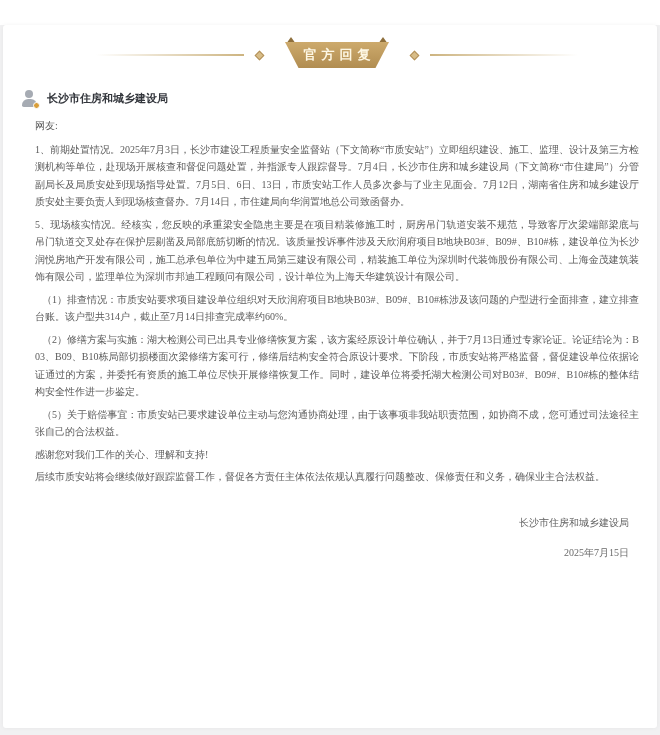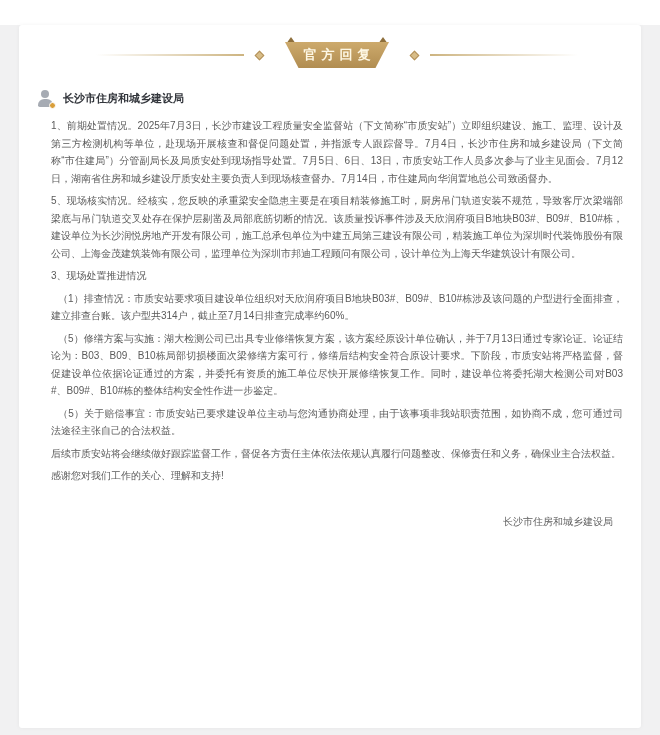--- a/index.html
+++ b/index.html
@@ -5,23 +5,23 @@
   * { margin:0; padding:0; box-sizing:border-box; }
   html,body { width:660px; }
   body {
     width:660px; height:735px;
     background:#f1f1f2;
     font-family:"Liberation Sans","DejaVu Sans",sans-serif;
     overflow:hidden;
   }
   .top-strip { height:25px; background:#ffffff; }
   .card {
-    margin:0 19px; height:703px; background:#ffffff;
+    margin:0 3px; height:703px; background:#ffffff;
     border-radius:3px; box-shadow:0 0 4px rgba(0,0,0,.05);
-    padding:13px 18px 0 32px; position:relative;
+    padding:13px 18px 0 32px; position:relative;font-family:Liberation Serif, serif;
   }
 
   
   .banner-row { display:flex; align-items:center; justify-content:center; height:34px; margin-bottom:14px; }
   .hline { height:2px; width:148px; }
   .hline.l { background:linear-gradient(90deg, rgba(205,180,128,0), #cdb480); }
   .hline.r { background:linear-gradient(270deg, rgba(205,180,128,0), #cdb480); }
   .diamond {
     width:7px; height:7px; background:#d8bd88; border:1px solid #b2905a;
     transform:rotate(45deg); margin:0 12px; flex:none;
@@ -90,27 +90,28 @@
   <div class="author-row">
     <span class="avatar">
       <span class="head"></span>
       <span class="torso"></span>
       <span class="badge"></span>
     </span>
     <span class="author-name">长沙市住房和城乡建设局</span>
   </div>
 
   <div class="letter">
+    <p class="salutation">网友:</p>
     <p>1、前期处置情况。2025年7月3日，长沙市建设工程质量安全监督站（下文简称“市质安站”）立即组织建设、施工、监理、设计及第三方检测机构等单位，赴现场开展核查和督促问题处置，并指派专人跟踪督导。7月4日，长沙市住房和城乡建设局（下文简称“市住建局”）分管副局长及局质安处到现场指导处置。7月5日、6日、13日，市质安站工作人员多次参与了业主见面会。7月12日，湖南省住房和城乡建设厅质安处主要负责人到现场核查督办。7月14日，市住建局向华润置地总公司致函督办。</p>
     <p>5、现场核实情况。经核实，您反映的承重梁安全隐患主要是在项目精装修施工时，厨房吊门轨道安装不规范，导致客厅次梁端部梁底与吊门轨道交叉处存在保护层剔凿及局部底筋切断的情况。该质量投诉事件涉及天欣润府项目B地块B03#、B09#、B10#栋，建设单位为长沙润悦房地产开发有限公司，施工总承包单位为中建五局第三建设有限公司，精装施工单位为深圳时代装饰股份有限公司、上海金茂建筑装饰有限公司，监理单位为深圳市邦迪工程顾问有限公司，设计单位为上海天华建筑设计有限公司。</p>
-    <p>3、现场处置推进情况</p>
     <p class="indent">（1）排查情况：市质安站要求项目建设单位组织对天欣润府项目B地块B03#、B09#、B10#栋涉及该问题的户型进行全面排查，建立排查台账。该户型共314户，截止至7月14日排查完成率约60%。</p>
-    <p class="indent">（5）修缮方案与实施：湖大检测公司已出具专业修缮恢复方案，该方案经原设计单位确认，并于7月13日通过专家论证。论证结论为：B03、B09、B10栋局部切损楼面次梁修缮方案可行，修缮后结构安全符合原设计要求。下阶段，市质安站将严格监督，督促建设单位依据论证通过的方案，并委托有资质的施工单位尽快开展修缮恢复工作。同时，建设单位将委托湖大检测公司对B03#、B09#、B10#栋的整体结构安全性作进一步鉴定。</p>
+    <p class="indent">（2）修缮方案与实施：湖大检测公司已出具专业修缮恢复方案，该方案经原设计单位确认，并于7月13日通过专家论证。论证结论为：B03、B09、B10栋局部切损楼面次梁修缮方案可行，修缮后结构安全符合原设计要求。下阶段，市质安站将严格监督，督促建设单位依据论证通过的方案，并委托有资质的施工单位尽快开展修缮恢复工作。同时，建设单位将委托湖大检测公司对B03#、B09#、B10#栋的整体结构安全性作进一步鉴定。</p>
     <p class="indent">（5）关于赔偿事宜：市质安站已要求建设单位主动与您沟通协商处理，由于该事项非我站职责范围，如协商不成，您可通过司法途径主张自己的合法权益。</p>
+    <p>感谢您对我们工作的关心、理解和支持!</p>
     <p>后续市质安站将会继续做好跟踪监督工作，督促各方责任主体依法依规认真履行问题整改、保修责任和义务，确保业主合法权益。</p>
-    <p>感谢您对我们工作的关心、理解和支持!</p>
 
     <div class="sign">
       <div class="sign-name">长沙市住房和城乡建设局</div>
+      <div class="sign-date">2025年7月15日</div>
     </div>
   </div>
 
 </div>
 
 </body></html>

